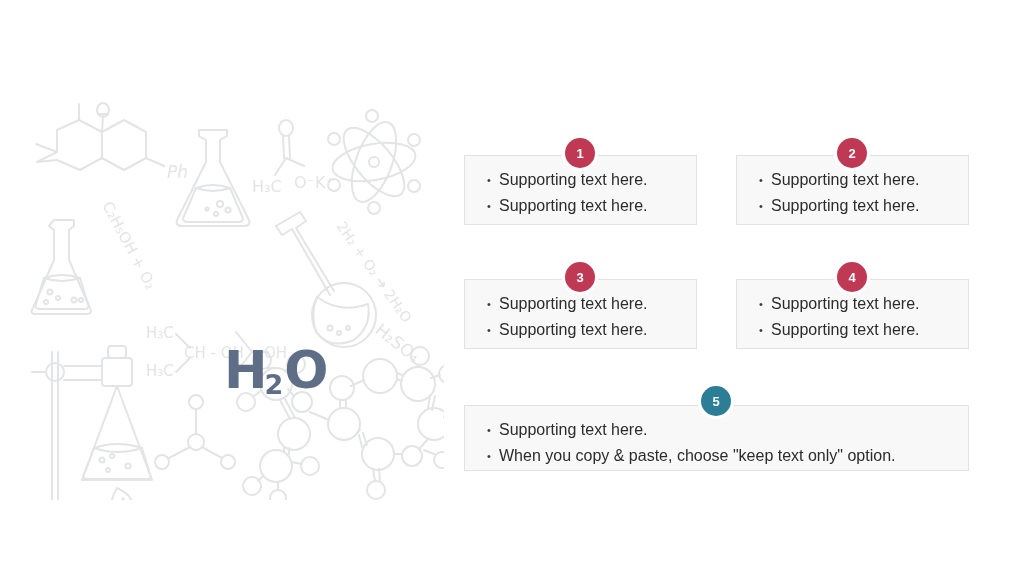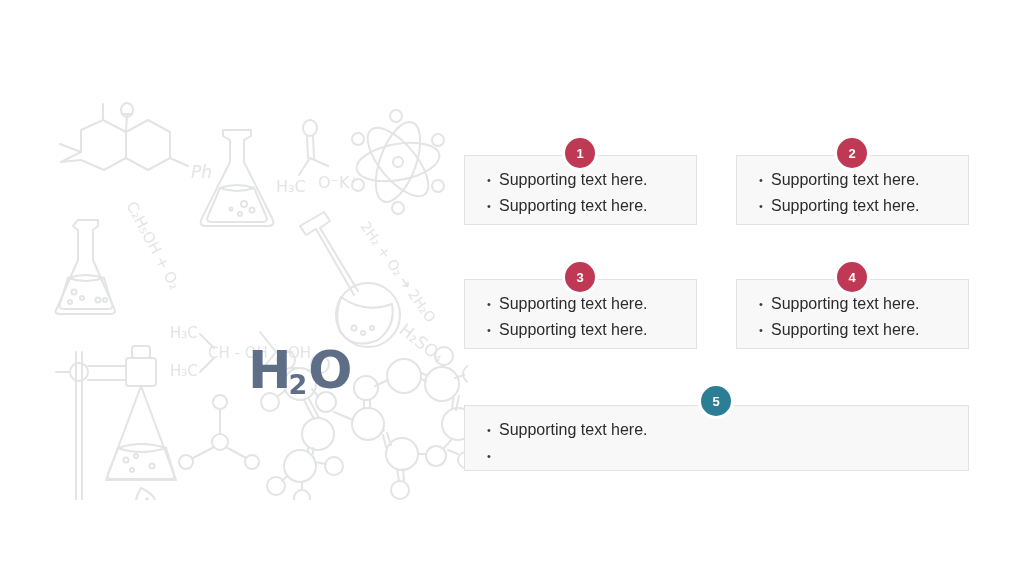--- a/index.html
+++ b/index.html
@@ -11,21 +11,21 @@
     width: 1024px;
     height: 576px;
     position: relative;
     overflow: hidden;
     font-family: "Liberation Sans", sans-serif;
   }
 
   
   #illustration {
     position: absolute;
-    left: 48px;
+    left: 24px;
     top: 100px;
     width: 420px;
     height: 400px;
   }
   #illustration svg { display: block; width: 100%; height: 100%; }
 
   .h2o-text {
     position: absolute;
     left: 200px;
     top: 244px;
@@ -365,18 +365,19 @@
 </div>
 
 <div class="panel" id="panel-5">
   <div class="panel-body">
     <div class="bullet-row">
       <span class="bullet-dot">•</span>
       <span class="bullet-text">Supporting text here.</span>
     </div>
     <div class="bullet-row">
       <span class="bullet-dot">•</span>
+      <span class="bullet-text">When you copy &amp; paste, choose "keep text only" option.</span>
     </div>
   </div>
 </div>
 <div class="badge" id="badge-5" style="background:#2b7e96">
   <span>5</span>
 </div>
 
 </body></html>

